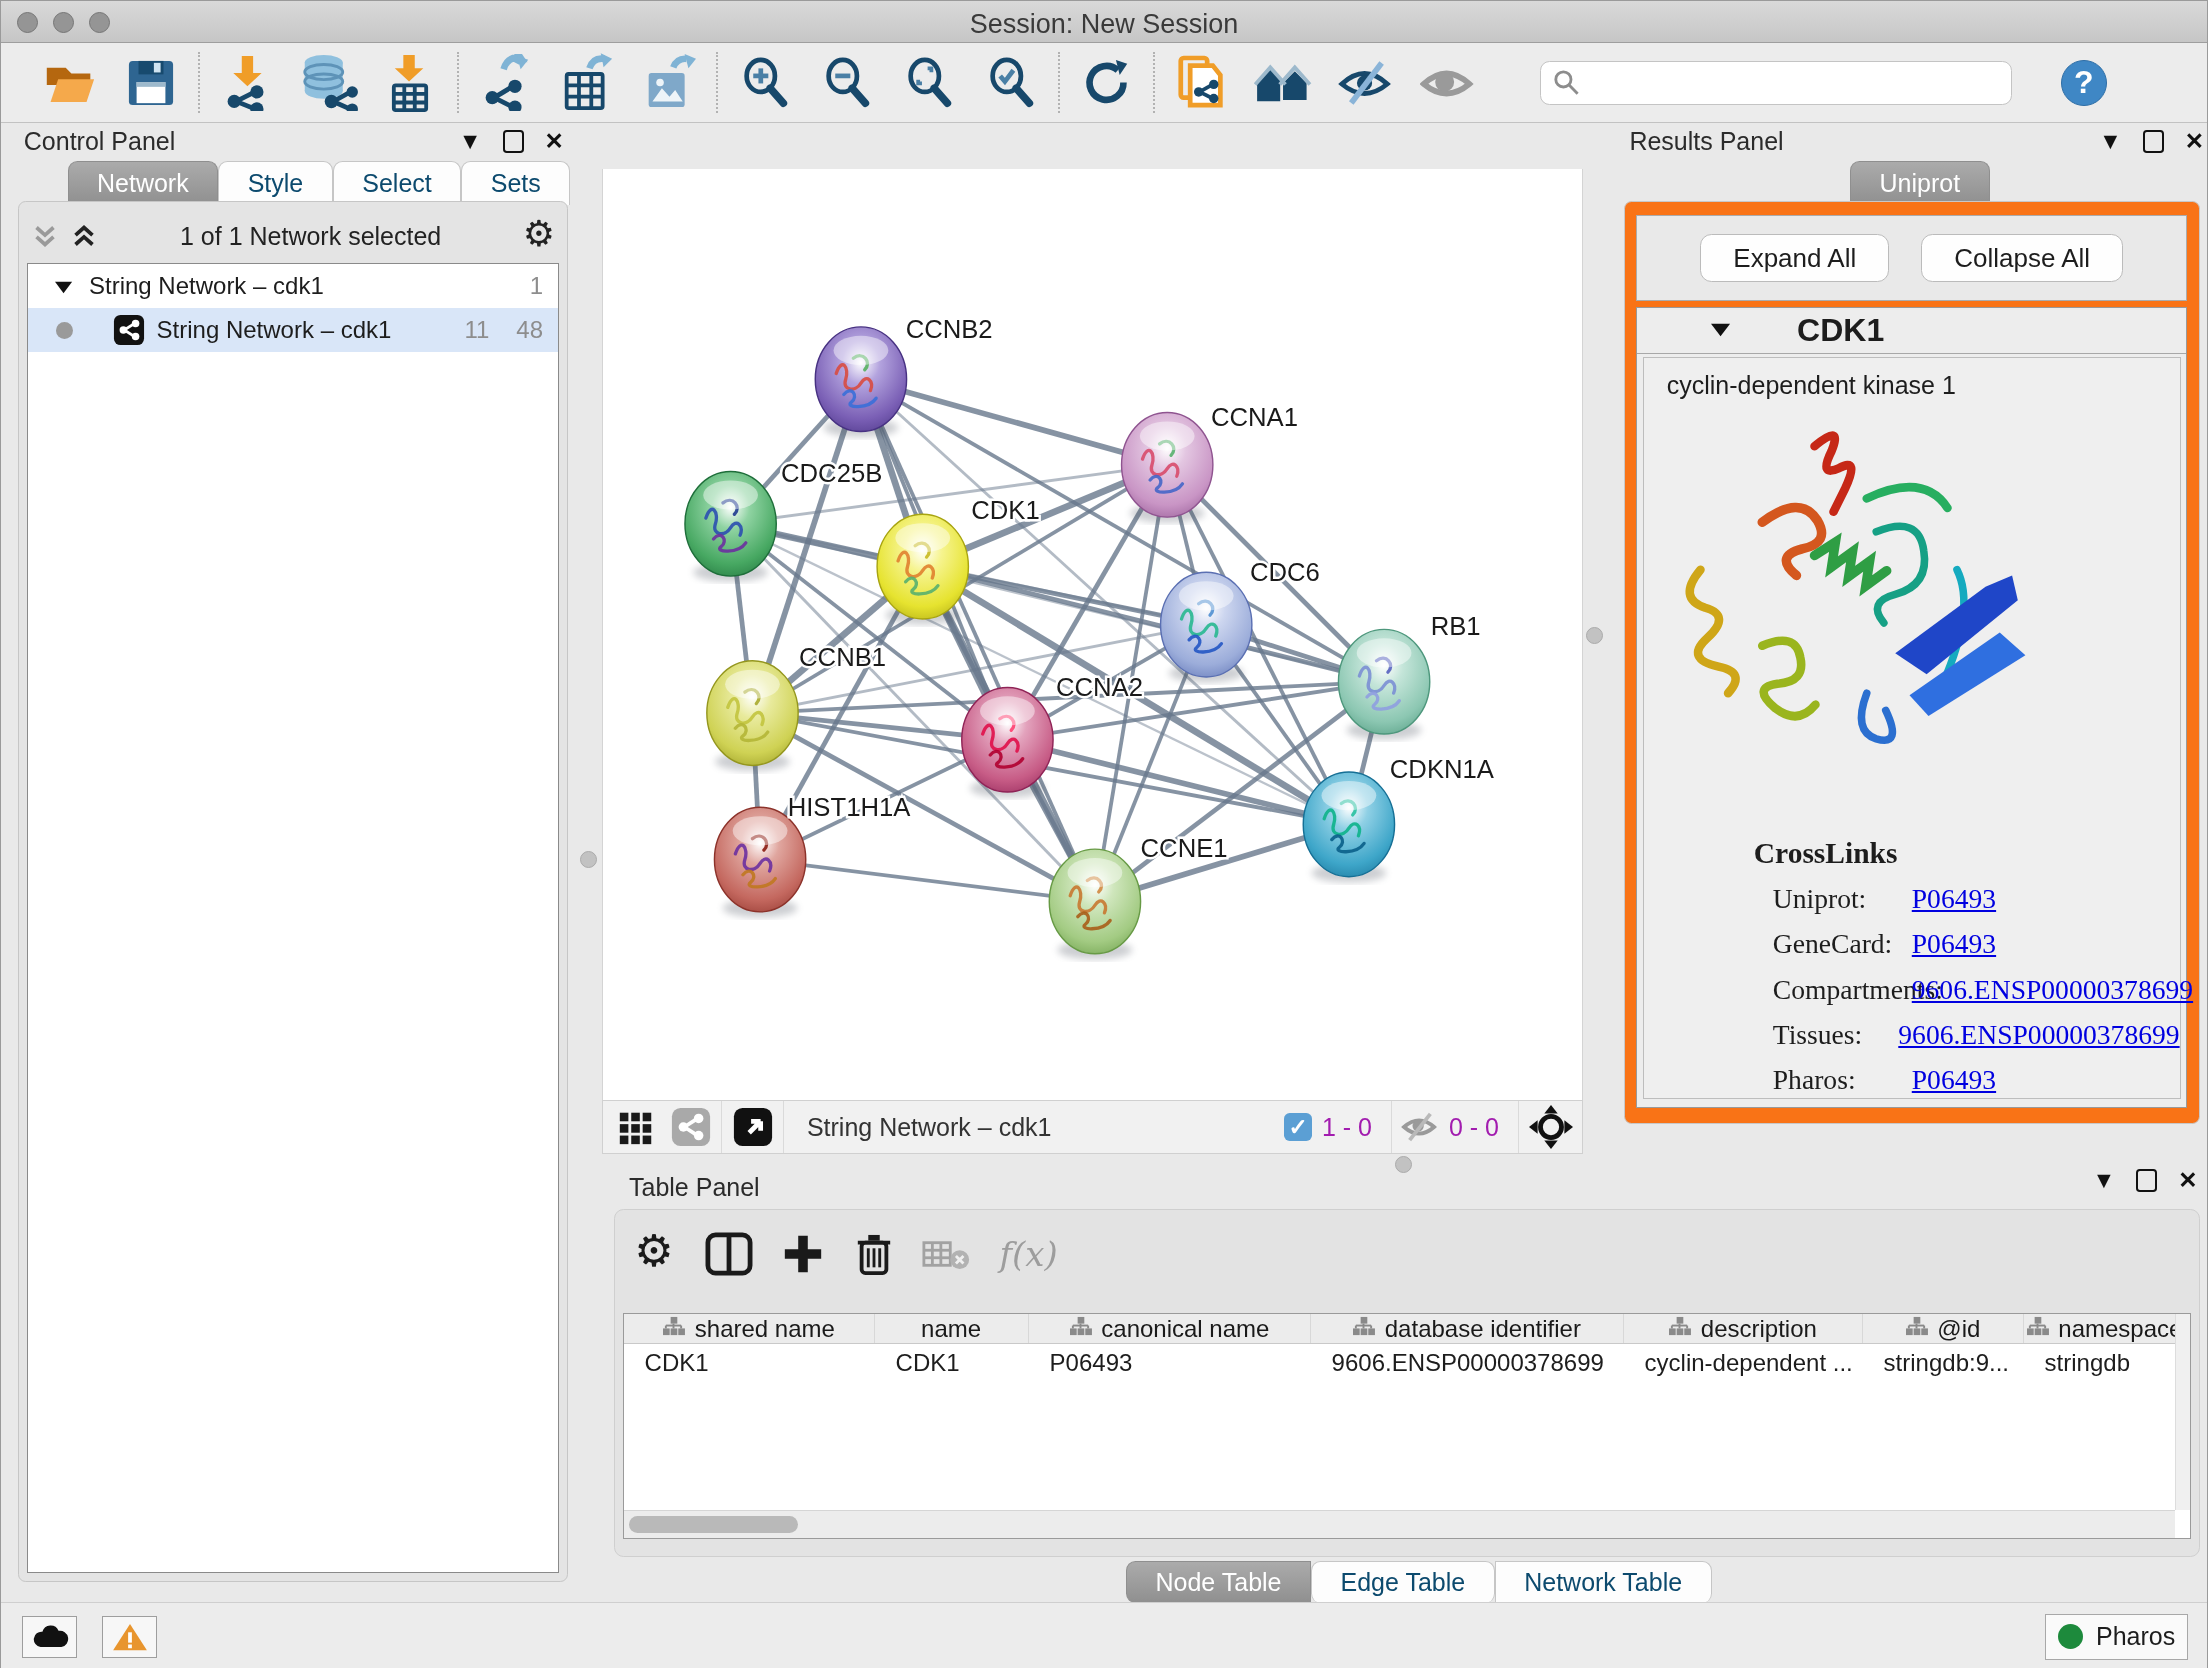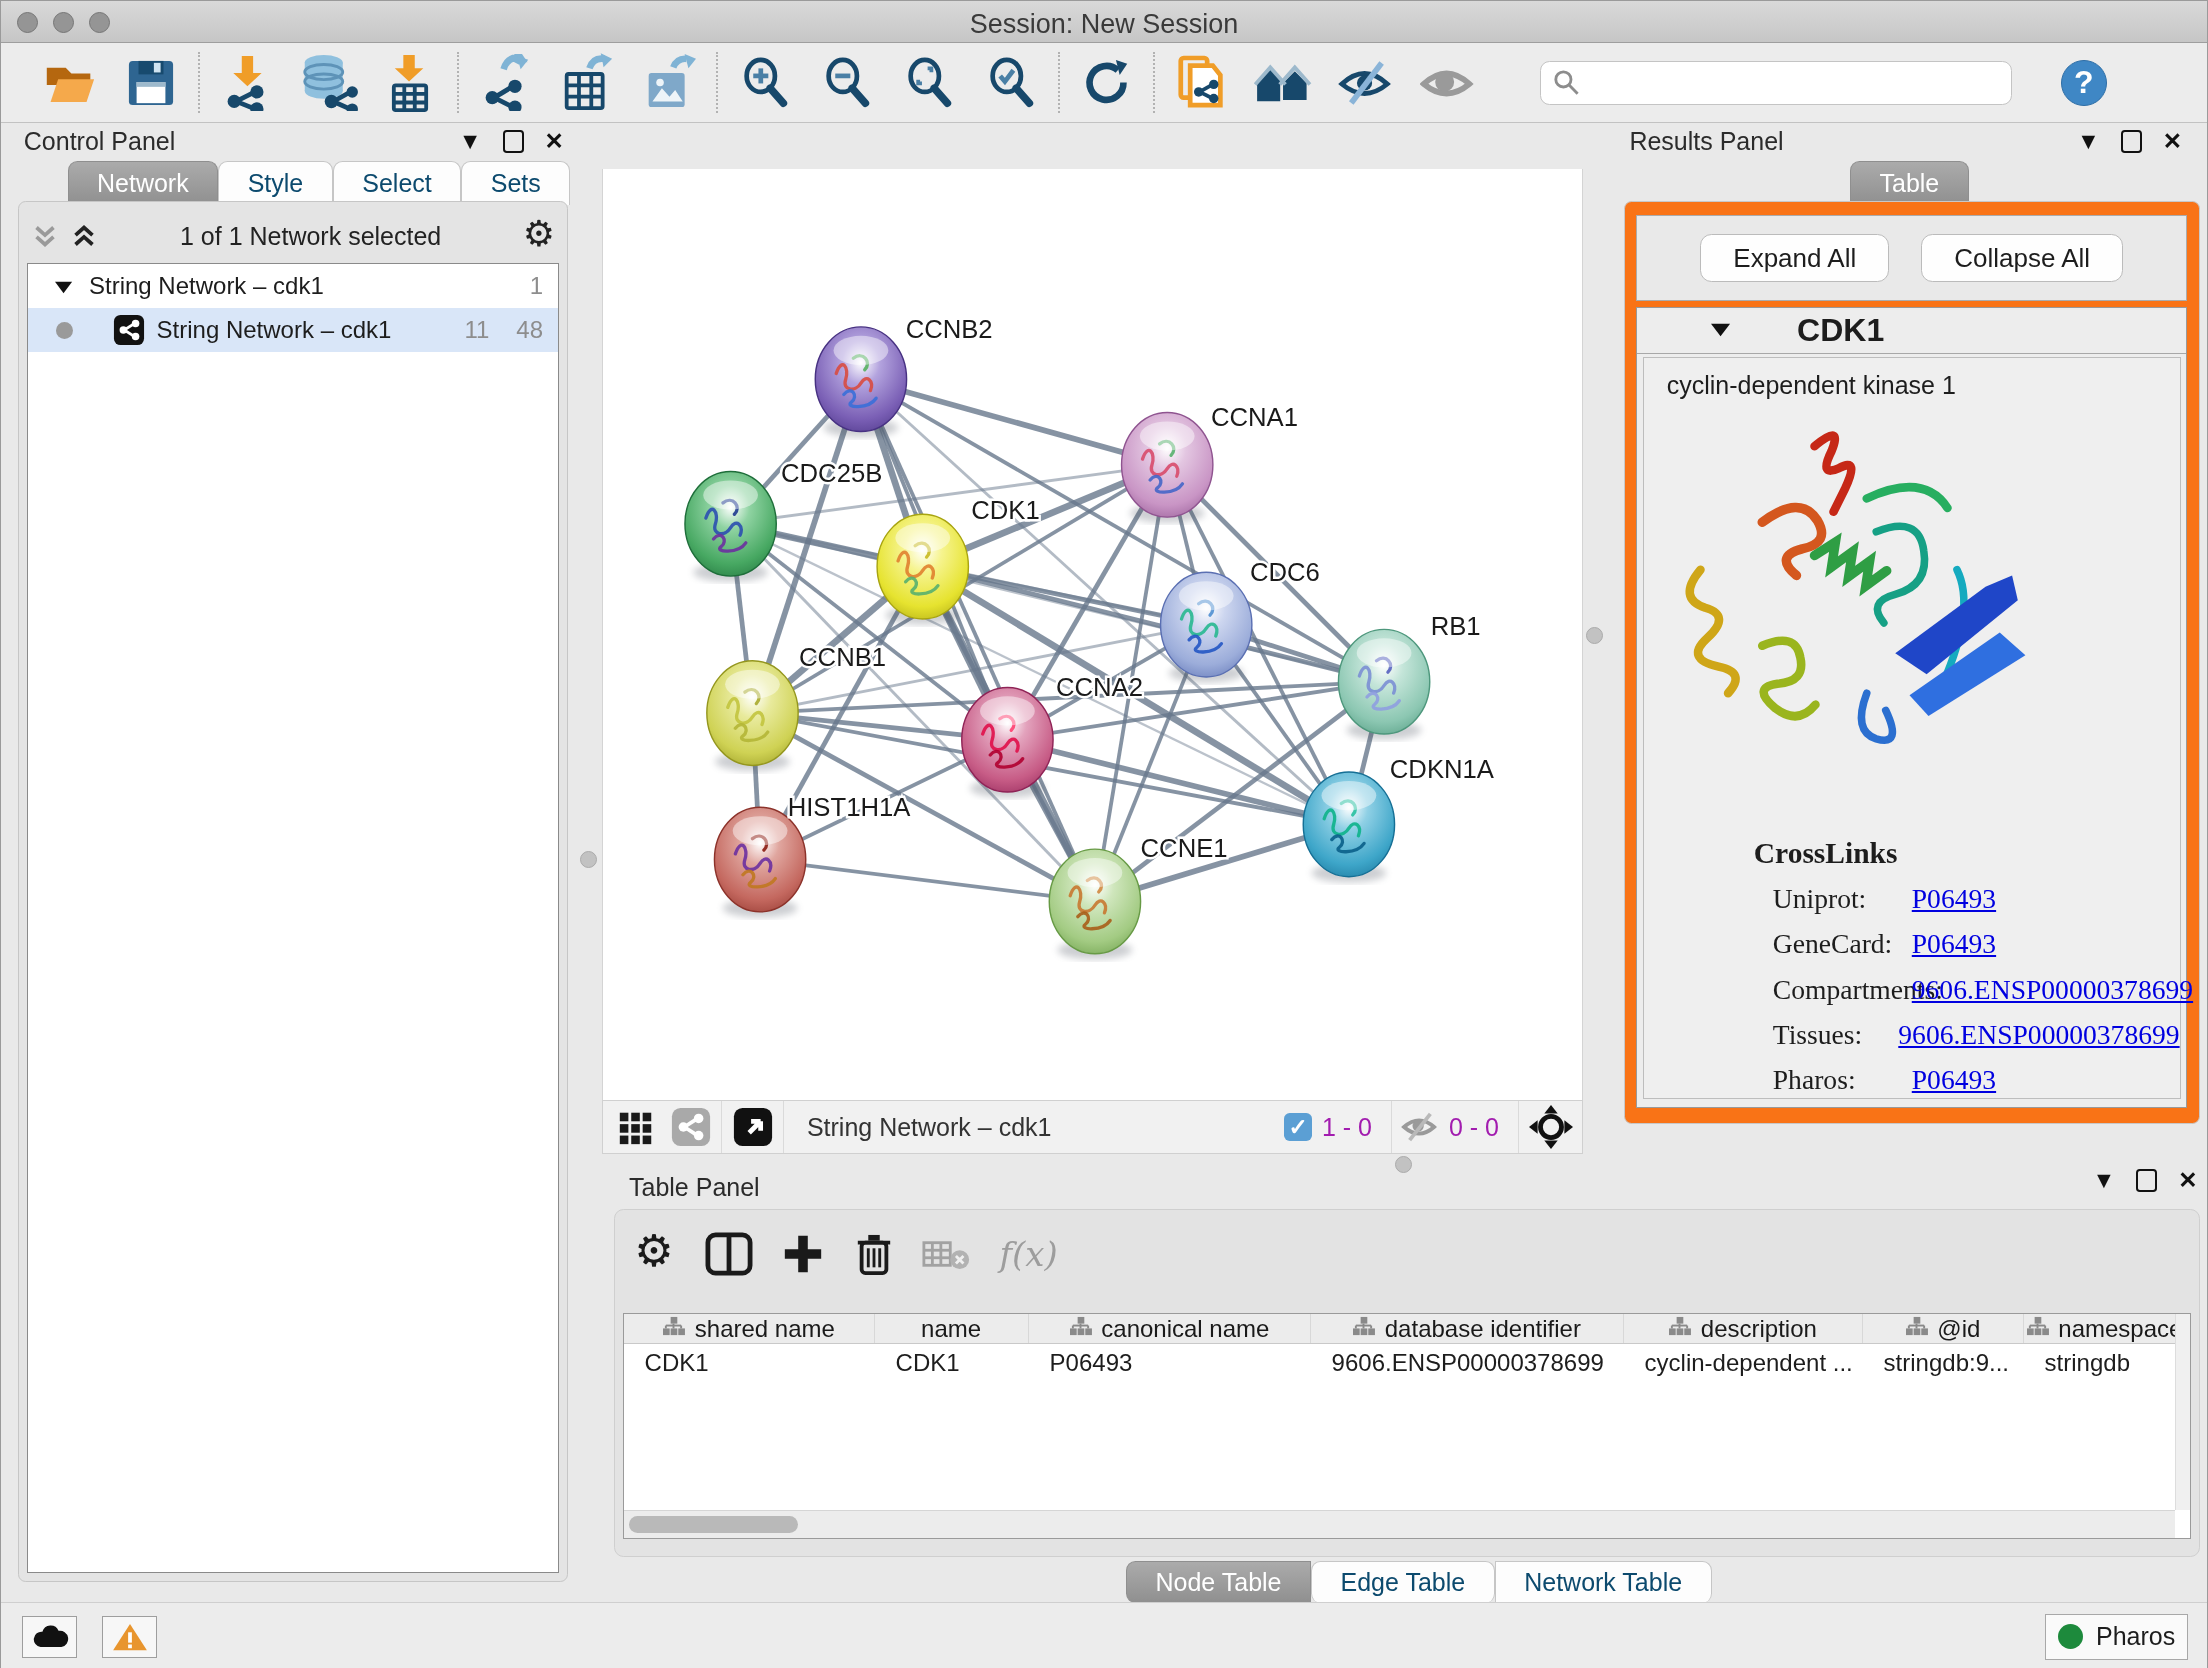--- a/index.html
+++ b/index.html
@@ -55,21 +55,21 @@
     border:1px solid #d0d0d0; display:flex; align-items:center; }
   .nb-sep { width:0; height:100%; border-left:1.9px solid #dadada; margin:0 9.5px; }
   .nb-title { font-size:25px; color:#333; margin-left:13.3px; }
   .nb-counts { color:#a21caf; font-size:25px; margin:0 9.5px; }
   .checkbox-blue { width:28.5px; height:28.5px; background:#5b9fd4; border-radius:5.7px; color:#fff;
     font-size:23px; display:flex; align-items:center; justify-content:center; font-weight:bold; }
   .grip { position:absolute; width:17px; height:17px; border-radius:50%; background:#c2c2c2; border:1px solid #ababab; }
 
   
   .results-panel { position:absolute; left:1617px; top:124px; width:586px; height:1039px; }
-  .rp-header { position:absolute; left:11.4px; top:1.9px; right:22px; display:flex; justify-content:space-between; align-items:center; }
+  .rp-header { position:absolute; left:11.4px; top:1.9px; right:0; display:flex; justify-content:space-between; align-items:center; }
   .rp-tab { position:absolute; left:232px; top:36px; }
   .rp-body { position:absolute; left:5.7px; top:76px; width:576px; height:923px; background:#f97316;
     border:1.9px solid #c8c8c8; border-radius:7.6px; }
   .rp-box1 { position:absolute; left:11.4px; top:13.3px; right:11.4px; height:86px; background:#e9e9e9; border:1.9px solid #ababab; }
   .rp-btn { background:#fefefe; border:1.9px solid #bbb; border-radius:11.4px; height:48px; padding:0 32px;
     font-size:26px; display:flex; align-items:center; }
   .rp-box2 { position:absolute; left:11.4px; top:105px; right:11.4px; height:801px; border:1.9px solid #999; background:#ededed; }
   .gene-row { height:46px; display:flex; align-items:center; border-bottom:1.9px solid #a8a8a8; }
   .gene-name { font-size:32px; font-weight:bold; }
   .gene-detail { position:absolute; left:5.7px; right:5.7px; top:49px; bottom:7.6px; border:1.9px solid #bdbdbd; background:#efefef; }
@@ -644,21 +644,21 @@
   <div class="results-panel">
     <div class="rp-header">
       <span class="panel-title">Results Panel</span>
       <span class="win-ctrls">
         <span class="wc">▼</span>
         <span class="wc square"></span>
         <span class="wc" style="font-weight:bold">✕</span>
       </span>
     </div>
     <div class="rp-tab">
-        <span class="tab active">Table</span>
+        <span class="tab active">Uniprot</span>
       </div>
     <div class="rp-body">
       <div class="rp-box1" style="display:flex;align-items:center;justify-content:center;gap:32px">
         <span class="rp-btn">Expand All</span>
         <span class="rp-btn">Collapse All</span>
       </div>
       <div class="rp-box2">
         <div class="gene-row">
           <svg width="25" height="21" style="margin-left:72px" viewBox="0 0 26 22">
               <path d="M2 4 h20 l-10 13 Z" fill="#111"></path>

